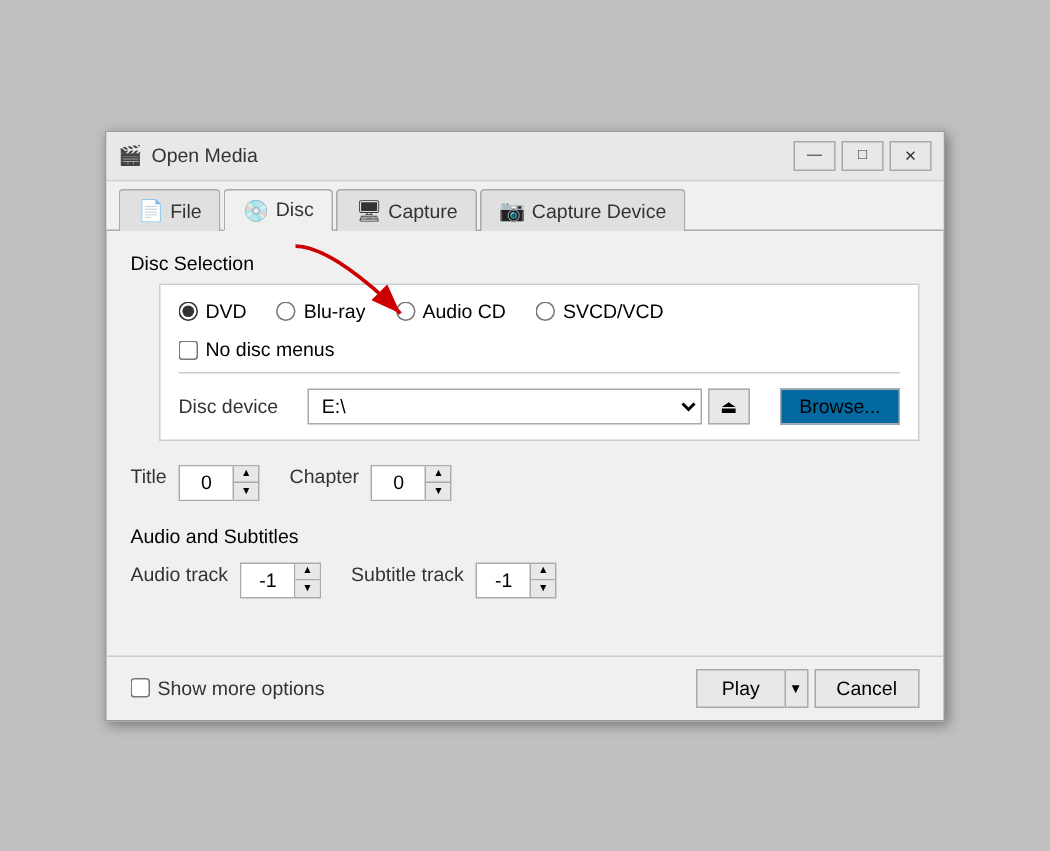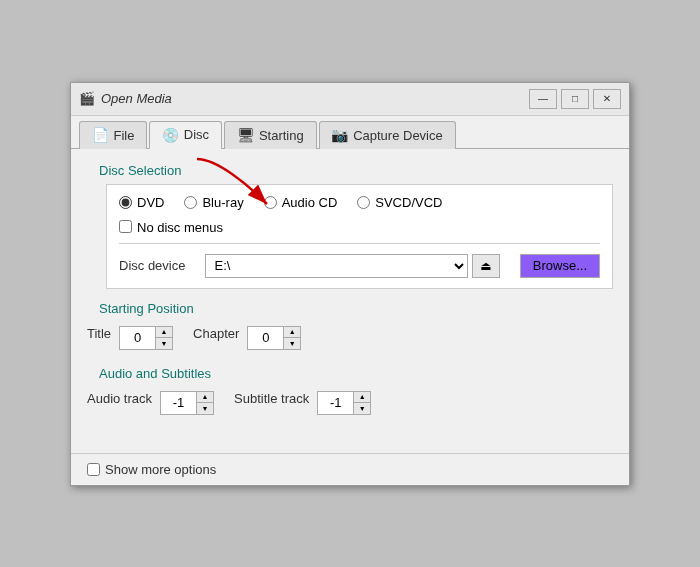--- a/index.html
+++ b/index.html
@@ -30,21 +30,20 @@
     .title-bar-icon {
       width: 16px;
       height: 16px;
       margin-right: 6px;
       flex-shrink: 0;
     }
     .title-bar-title {
       flex: 1;
       font-size: 13px;
       color: #333;
-      font-style: italic;
     }
     .title-bar-controls {
       display: flex;
       gap: 4px;
     }
     .title-bar-btn {
       width: 28px;
       height: 20px;
       background: #e8e8e8;
       border: 1px solid #aaa;
@@ -110,21 +109,21 @@
       align-items: center;
       gap: 5px;
       cursor: pointer;
     }
     .radio-option input[type="radio"] {
       accent-color: #333;
       cursor: pointer;
     }
     .checkbox-option {
       display: flex;
-      align-items: flex-start;
+      align-items: flex-end;
       gap: 5px;
       cursor: pointer;
     }
     .checkbox-option input[type="checkbox"] {
       cursor: pointer;
     }
     .separator {
       border: none;
       border-top: 1px solid #ccc;
       margin: 8px 0;
@@ -163,35 +162,34 @@
       cursor: pointer;
       display: flex;
       align-items: center;
       justify-content: center;
       font-size: 12px;
     }
     .browse-btn {
       height: 24px;
       padding: 0 12px;
       border: 1px solid #aaa;
-      background: #8b5cf6;
+      background: #0369a1;
       cursor: pointer;
       font-size: 13px;
     }
 
     
     .section {
       margin-bottom: 12px;
     }
     .section-title {
       font-weight: normal;
-      color: #0f766e;
+      color: #000000;
       font-size: 13px;
       margin-bottom: 6px;
-      margin-left: 12px;
     }
     .field-row {
       display: flex;
       align-items: center;
       gap: 20px;
       padding: 4px 0;
     }
     .field-group {
       display: flex;
       align-items: flex-start;
@@ -326,21 +324,21 @@
     <div class="tab">
       <span class="tab-icon">📄</span>
       <span>File</span>
     </div>
     <div class="tab active">
       <span class="tab-icon">💿</span>
       <span>Disc</span>
     </div>
     <div class="tab">
       <span class="tab-icon">🖥</span>
-      <span>Starting</span>
+      <span>Capture</span>
     </div>
     <div class="tab">
       <span class="tab-icon">📷</span>
       <span>Capture Device</span>
     </div>
   </div>
 
   <div class="content">
 
     <div class="section">
@@ -395,21 +393,20 @@
               </select>
               <button class="eject-btn">⏏</button>
             </div>
             <button class="browse-btn">Browse...</button>
           </div>
         </div>
       </div>
     </div>
 
     <div class="section">
-      <div class="section-title">Starting Position</div>
       <div class="field-row">
         <div class="field-group">
           <span class="field-label">Title</span>
           <div class="spinbox">
             <input type="text" value="0" style="">
             <div class="spinbox-arrows">
               <button class="spinbox-up">▲</button>
               <button class="spinbox-down">▼</button>
             </div>
           </div>
@@ -453,14 +450,21 @@
       </div>
     </div>
 
   </div>
 
   <div class="bottom-area">
     <label class="show-more">
       <input type="checkbox" style="">
       <span>Show more options</span>
     </label>
+    <div class="bottom-buttons">
+      <div class="play-group">
+        <button class="play-btn">Play</button>
+        <button class="play-dropdown">▼</button>
+      </div>
+      <button class="cancel-btn">Cancel</button>
+    </div>
   </div>
 </div>
 
 </body></html>

